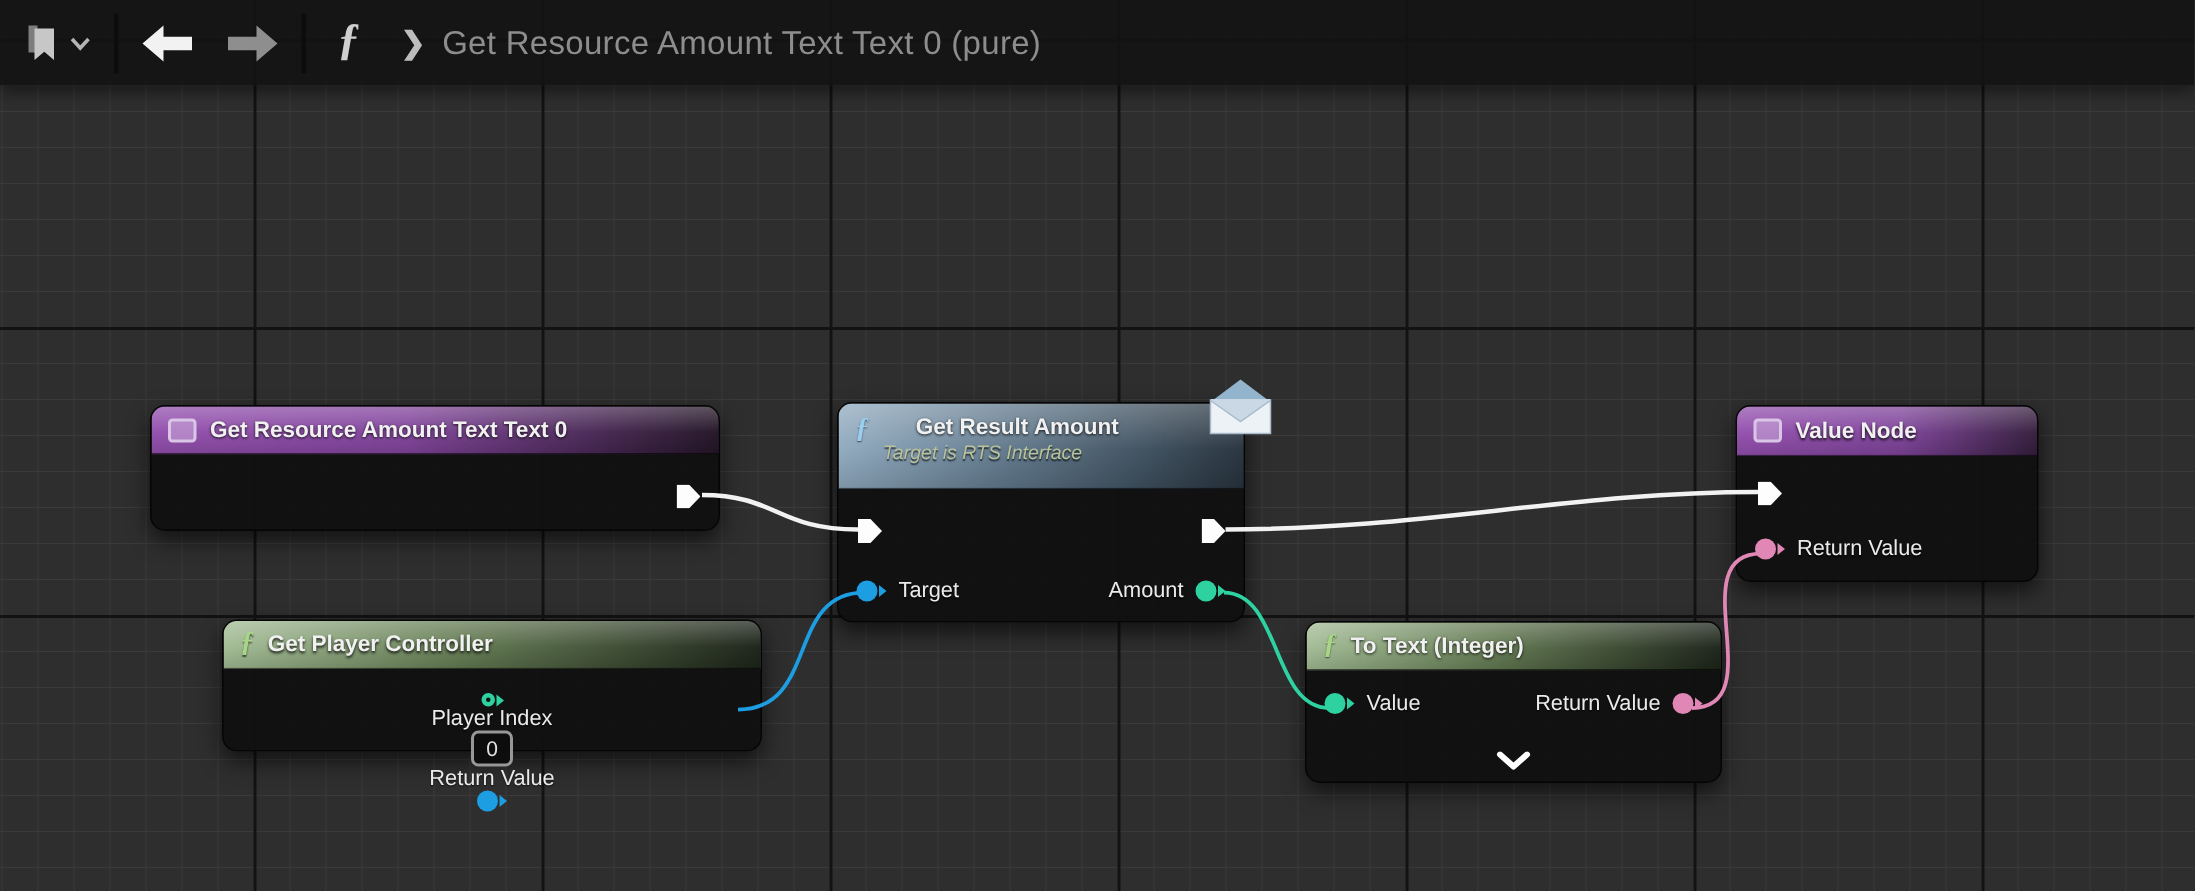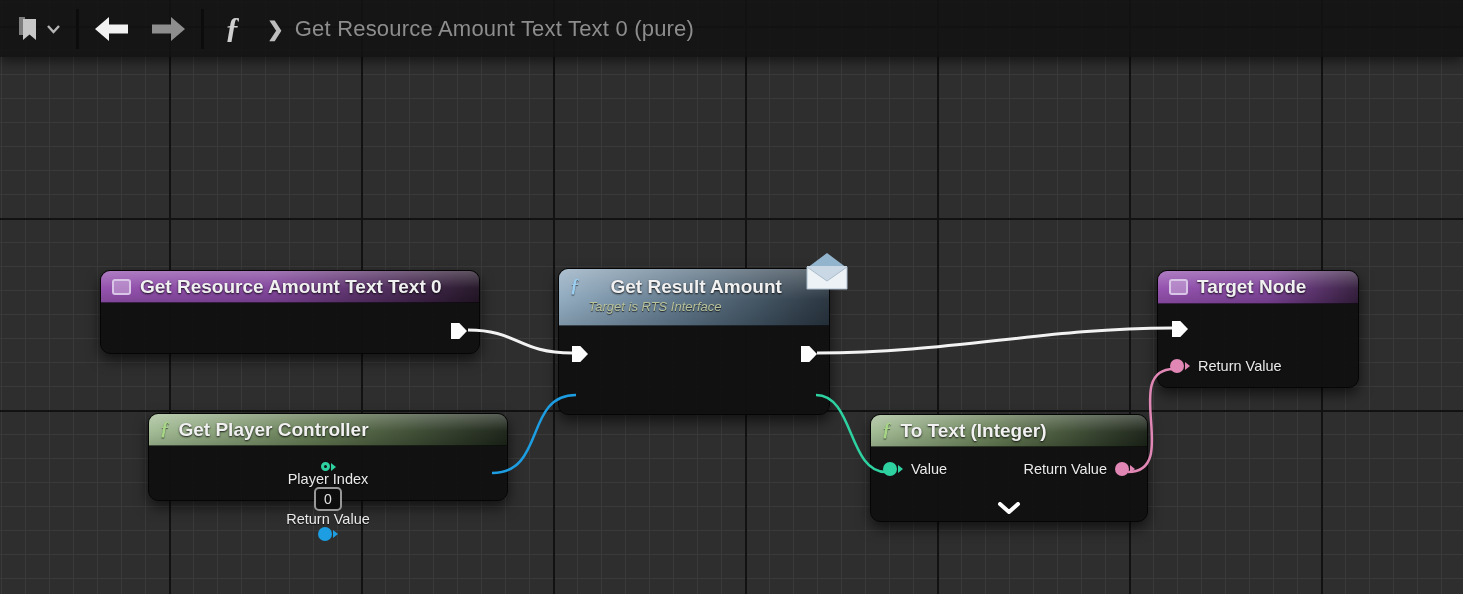--- a/index.html
+++ b/index.html
@@ -46,21 +46,21 @@
     box-shadow:0 6px 14px rgba(0,0,0,0.6); }
   .node-header { position:relative; display:flex; align-items:center; gap:9px;
     padding:6px 11px; border-radius:9px 9px 0 0; overflow:hidden;
     border-bottom:1px solid rgba(0,0,0,0.6); }
   .hdr-shine { position:absolute; inset:0; pointer-events:none;
     background:linear-gradient(to bottom, rgba(255,255,255,0.26), rgba(255,255,255,0.02) 55%, rgba(0,0,0,0.12)); }
   .hdr-event  { background:linear-gradient(to right, #9350ae 0%, #82459c 45%, #241627 100%); }
   .hdr-return { background:linear-gradient(to right, #9350ae 0%, #7f449a 55%, #45265299 100%), #1d1420; }
   .hdr-iface  { background:linear-gradient(to right, #90aabf 0%, #5d7588 45%, #27333e 100%); }
   .hdr-fn     { background:linear-gradient(to right, #a3bc95 0%, #637a52 45%, #1c2419 100%); }
-  .node-title { position:relative; font-size:19px; font-weight:bold; color:#f1f1f1;
+  .node-title { position:relative; font-size:15px; font-weight:bold; color:#f1f1f1;
     text-shadow:0 1px 2px rgba(0,0,0,0.85); white-space:nowrap; }
   .node-subtitle { position:relative; font-size:13px; font-style:italic; color:#b9c29a;
     text-shadow:0 1px 1px rgba(0,0,0,0.7); margin-top:1px; }
   .hdr-fglyph { position:relative; font-family:"Liberation Serif", serif; font-style:italic;
     font-weight:bold; font-size:19px; line-height:1; margin-bottom:2px;
     text-shadow:0 1px 1px rgba(0,0,0,0.6); }
   .f-blue  { color:#9bcdee; }
   .f-green { color:#a7d687; }
   .event-icon { position:relative; width:19px; height:16px; border-radius:3px;
     background:rgba(205,175,220,0.55); border:2px solid #d9c6e6; }
@@ -152,20 +152,33 @@
     <div class="node-header hdr-iface" style="height:57px; align-items:flex-start; padding-top:7px;">
       <div class="hdr-shine"></div>
       <span class="hdr-fglyph f-blue">ƒ</span>
       <span style="position:relative;">
         <span class="node-title" style="display:block;margin-left:22px;">Get Result Amount</span>
         <span class="node-subtitle" style="display:block;">Target is RTS Interface</span>
       </span>
     </div>
     <span class="exec-pin" style="top:77px; left:13px;"></span>
     <span class="exec-pin" style="top:77px; right:12px;"></span>
+    <div class="pin-row" style="top:117px;">
+      <span class="pin">
+        <span class="pin-circle c-obj"></span>
+          <span class="pin-tail t-obj"></span>
+      </span>
+      <span class="pin-label">Target</span>
+      <span class="grow"></span>
+      <span class="pin-label">Amount</span>
+      <span class="pin">
+        <span class="pin-circle c-int"></span>
+          <span class="pin-tail t-int"></span>
+      </span>
+    </div>
   </div>
 
   <div class="node" style="left:148px; top:413px; width:360px; height:88px;">
     <div class="node-header hdr-fn" style="height:32px;">
       <div class="hdr-shine"></div>
       <span class="hdr-fglyph f-green">ƒ</span>
       <span class="node-title">Get Player Controller</span>
     </div>
     <div class="pin-row" style="top:48px;flex-direction:column;">
       <span class="pin">
@@ -206,21 +219,21 @@
       <svg width="24" height="13" viewBox="0 0 24 13">
         <polyline points="3,2 12,10 21,2" fill="none" stroke="#ffffff" stroke-width="4" stroke-linecap="round" stroke-linejoin="round"></polyline>
       </svg>
     </span>
   </div>
 
   <div class="node" style="left:1157px; top:270px; width:202px; height:118px;">
     <div class="node-header hdr-return" style="height:33px;">
       <div class="hdr-shine"></div>
       <span class="event-icon"></span>
-      <span class="node-title">Target Node</span>
+      <span class="node-title">Value Node</span>
     </div>
     <span class="exec-pin" style="top:50px; left:14px;"></span>
     <div class="pin-row" style="top:87px;">
       <span class="pin">
         <span class="pin-circle c-text"></span>
           <span class="pin-tail t-text"></span>
       </span>
       <span class="pin-label">Return Value</span>
     </div>
   </div>

